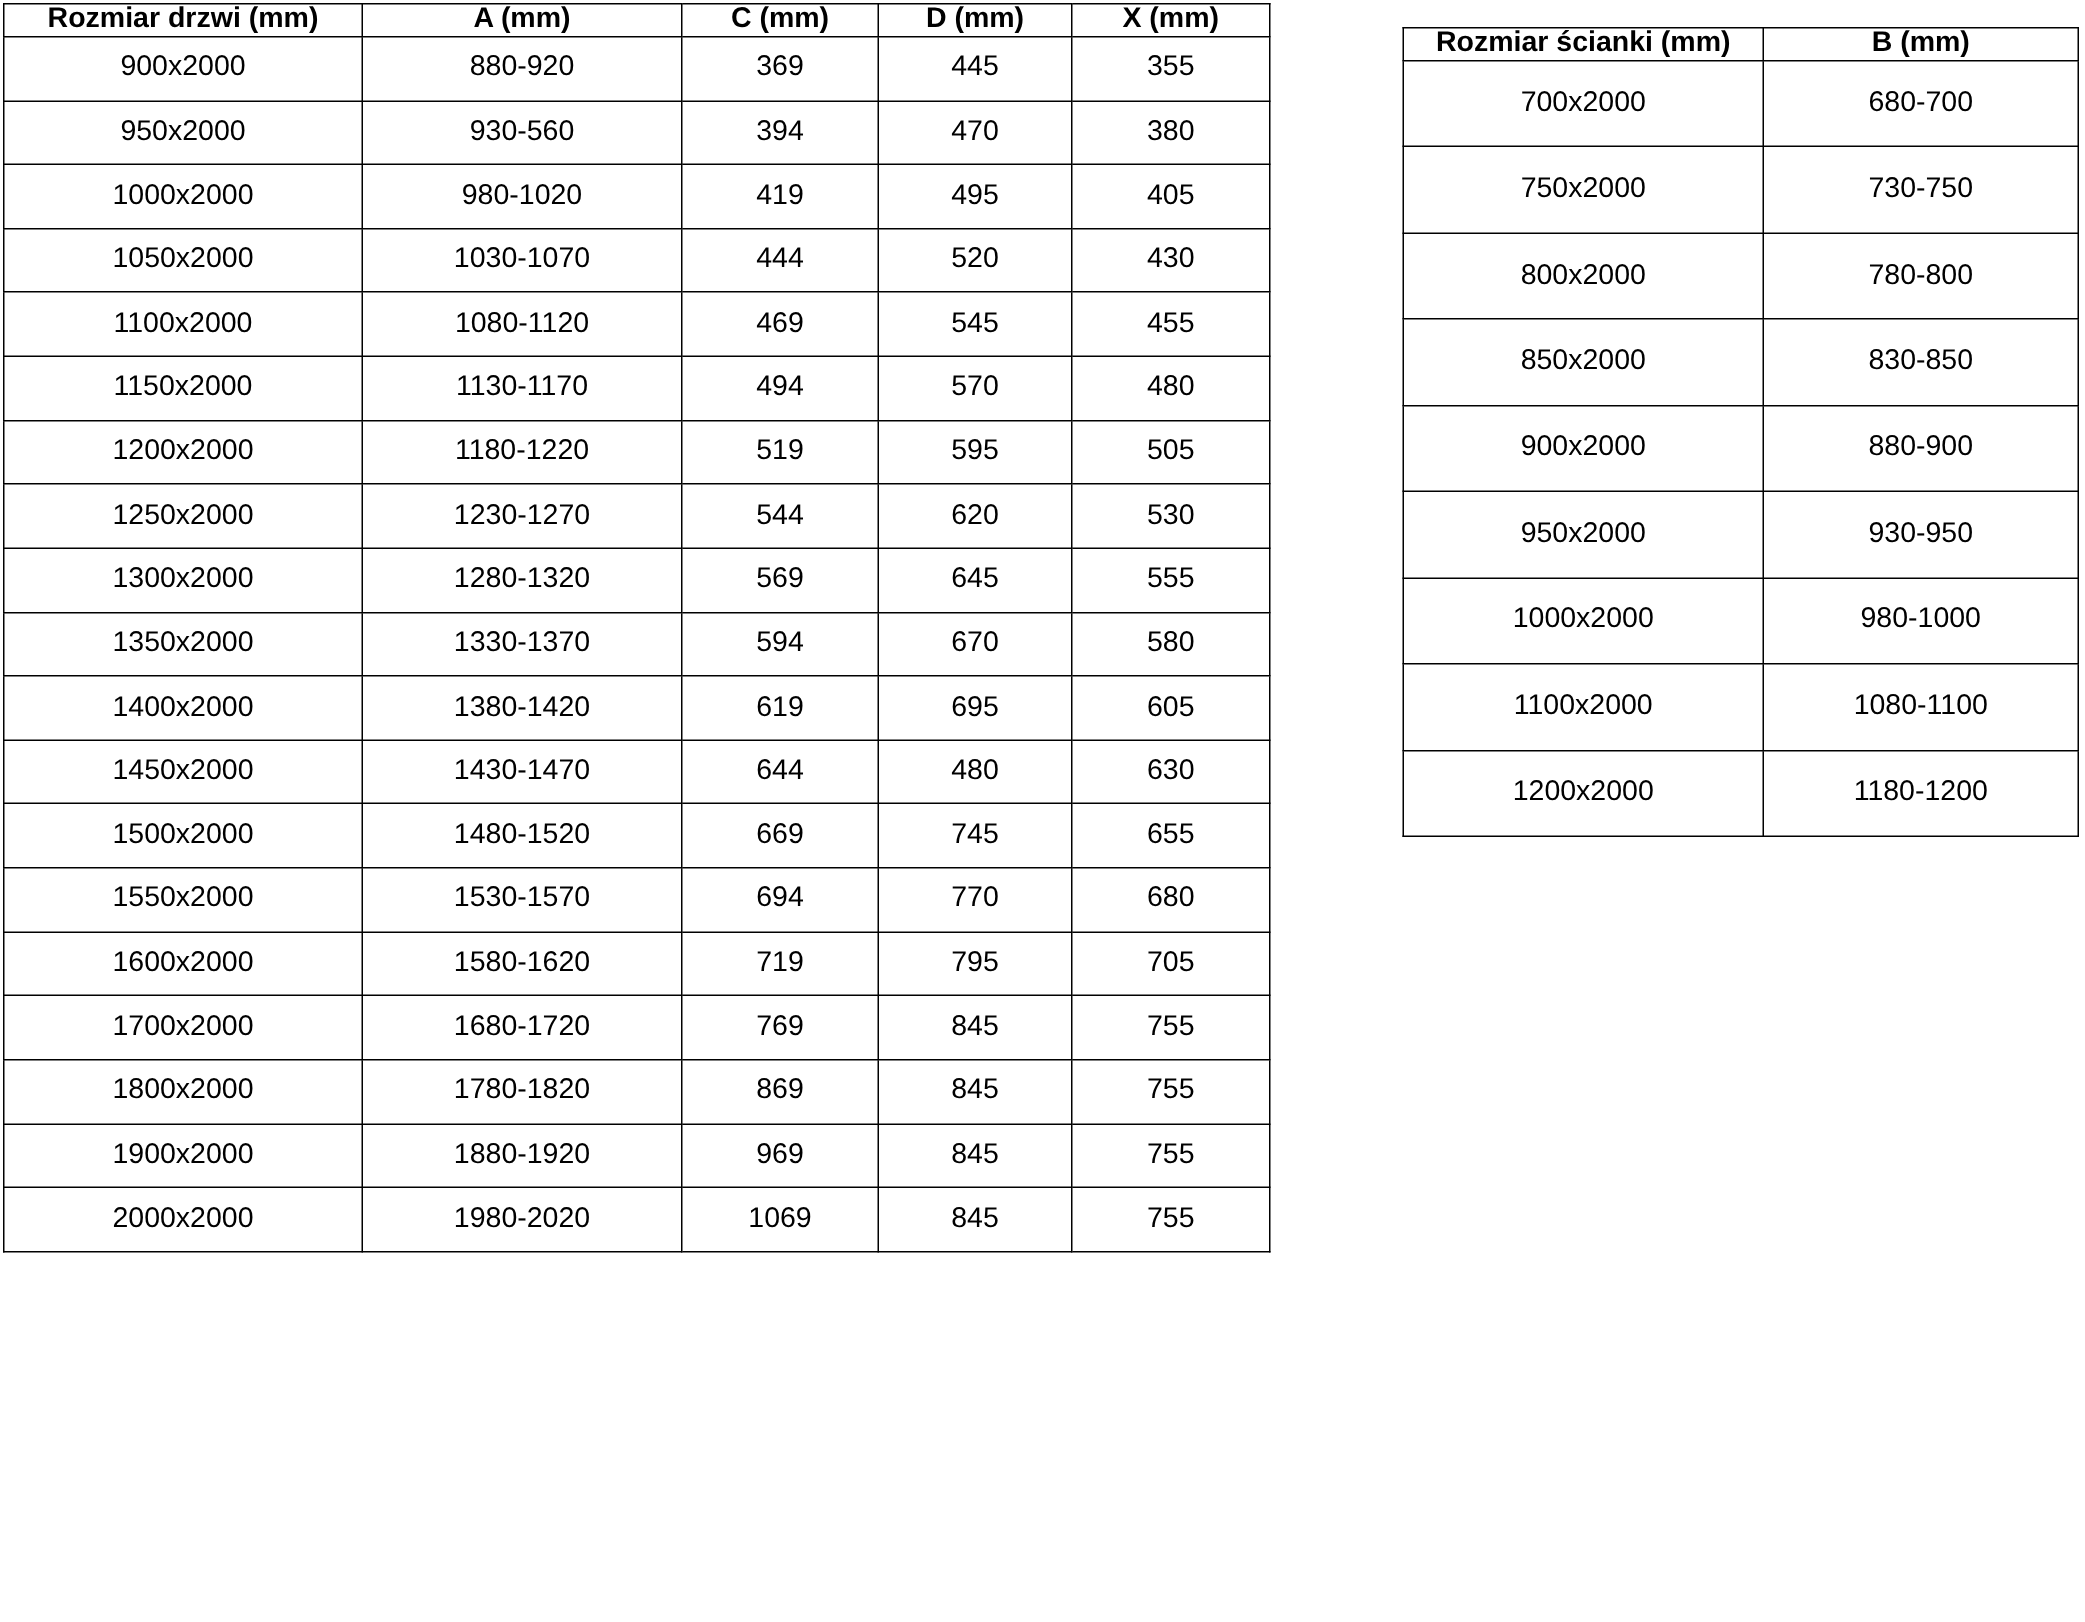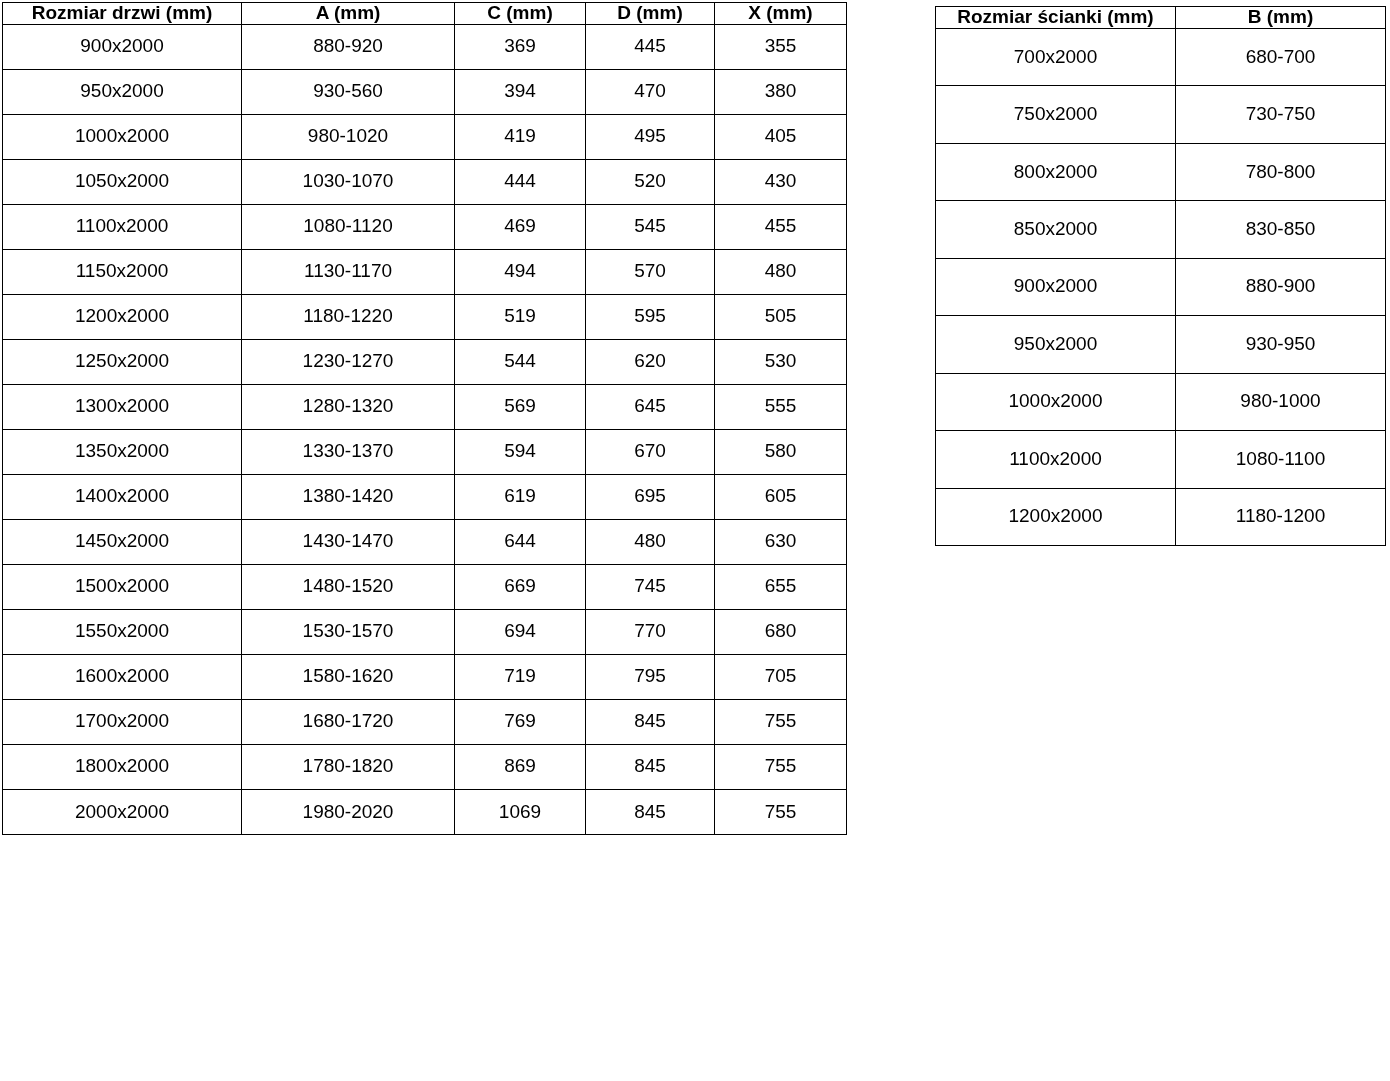--- a/index.html
+++ b/index.html
@@ -36,21 +36,21 @@
     font-weight: bold;
   }
   #door-table {
     left: 2px;
     top: 2px;
     width: 844px;
     height: 833px;
   }
   #wall-table {
     left: 935px;
-    top: 6px;
+    top: 18px;
     width: 450px;
     height: 540px;
   }
 </style>
 </head>
 <body>
 
 <table id="door-table" class="spec-table">
   <colgroup>
     <col style="width:239px">
@@ -182,20 +182,27 @@
         <td>755</td>
       </tr>
       <tr>
         <td>1800x2000</td>
         <td>1780-1820</td>
         <td>869</td>
         <td>845</td>
         <td>755</td>
       </tr>
       <tr>
+        <td>1900x2000</td>
+        <td>1880-1920</td>
+        <td>969</td>
+        <td>845</td>
+        <td>755</td>
+      </tr>
+      <tr>
         <td>2000x2000</td>
         <td>1980-2020</td>
         <td>1069</td>
         <td>845</td>
         <td>755</td>
       </tr>
     </tbody>
 </table>
 
 <table id="wall-table" class="spec-table">

